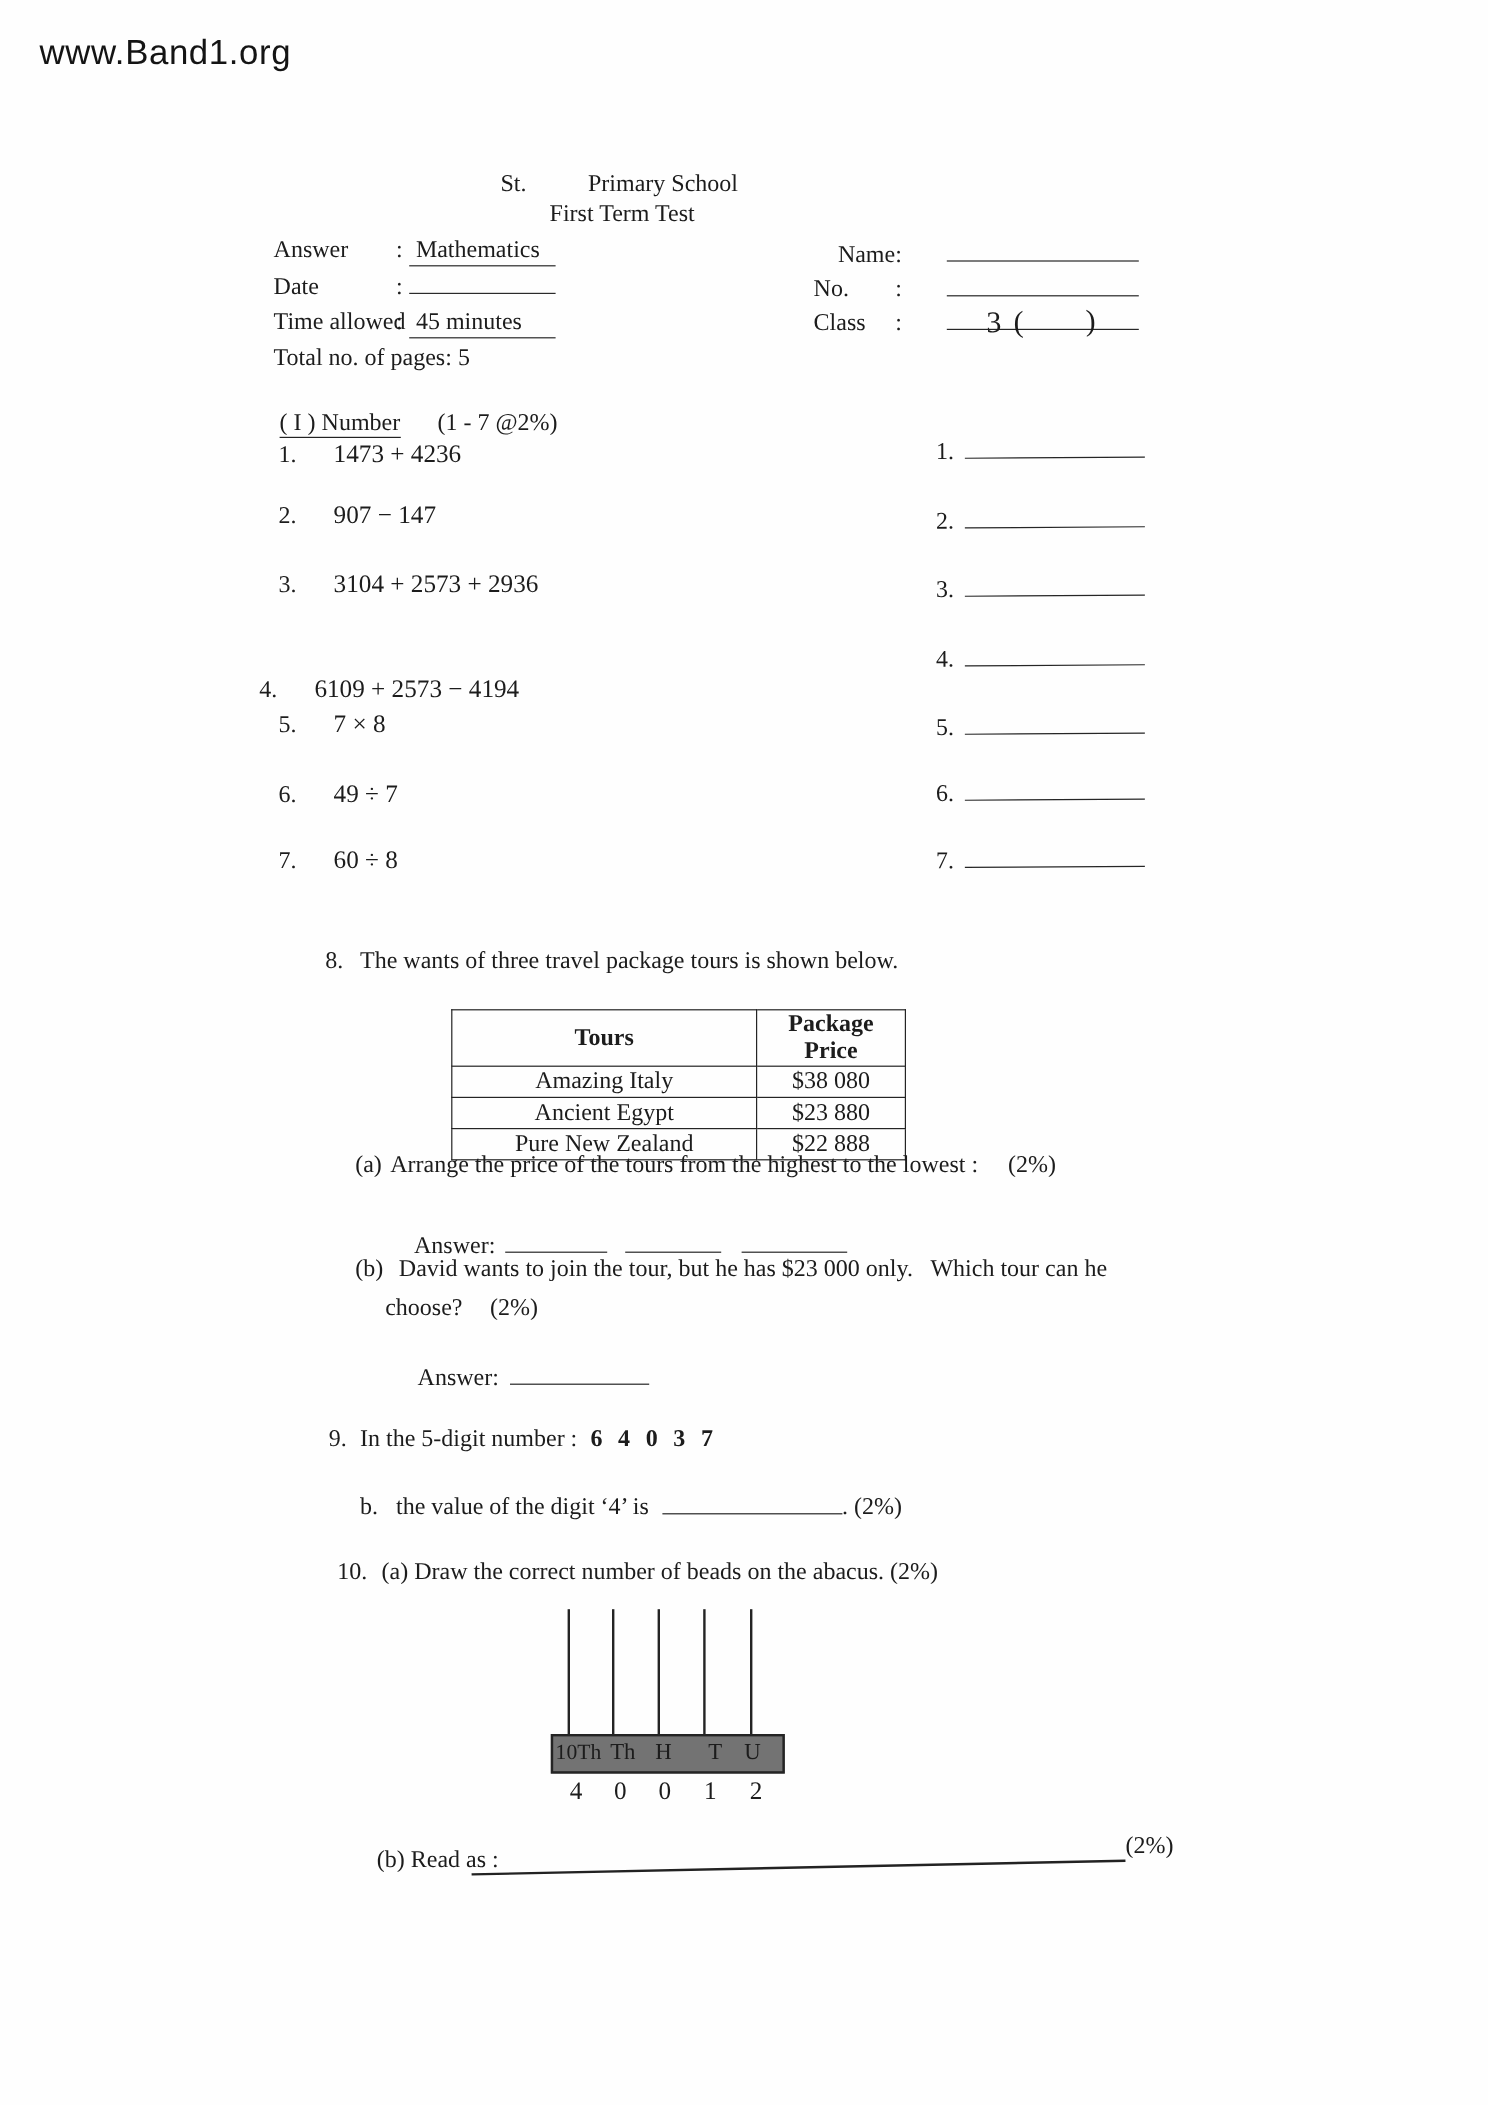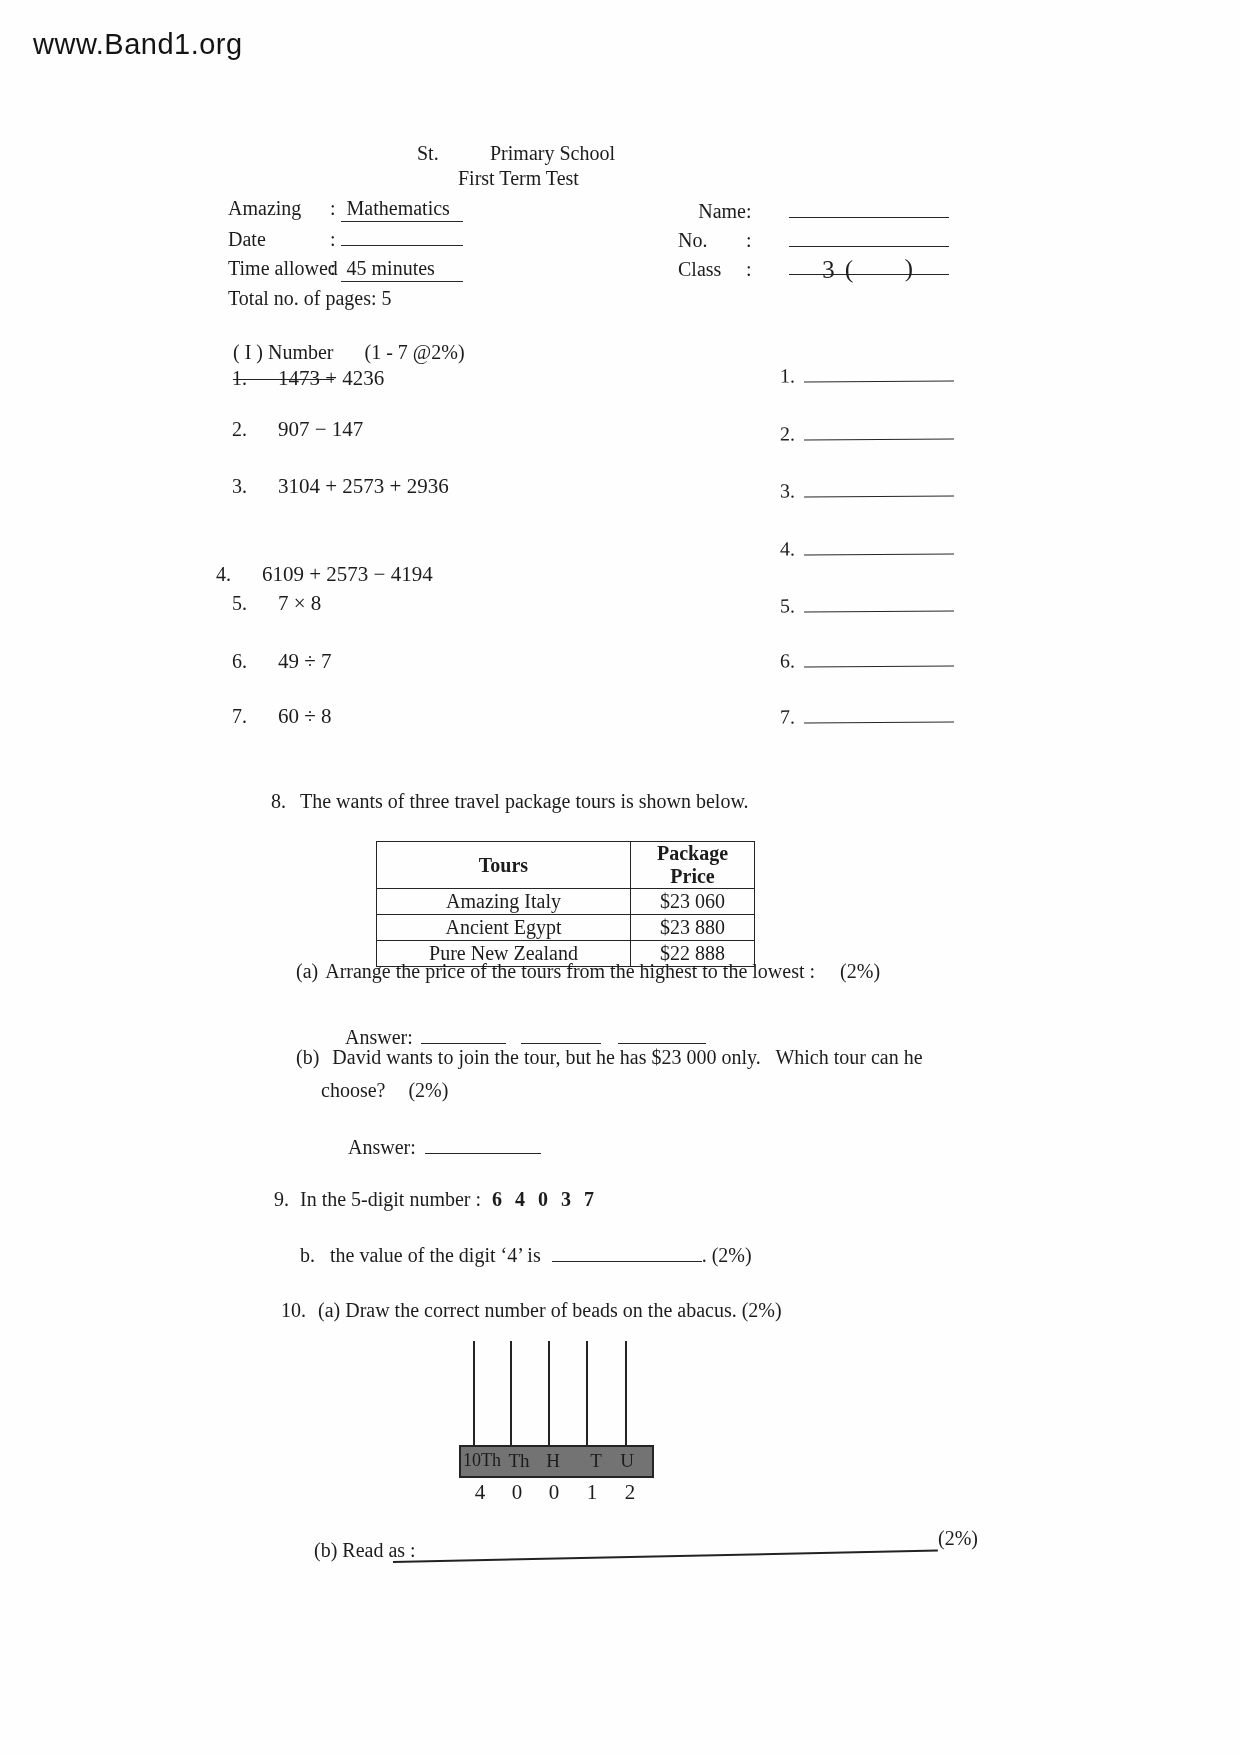--- a/index.html
+++ b/index.html
@@ -22,21 +22,21 @@
   .sep{display:inline-block;}
   
   .fill{
     display:inline-block;min-width:112px;text-align:left;
     border-bottom:1.7px solid #2a2a2a;padding:0 4px 1px 6px;
   }
   .hline{
     display:inline-block;height:1.05em;vertical-align:baseline;
     border-bottom:1.9px solid #262626;
   }
-  .underlined{border-bottom:1.8px solid #222;padding-bottom:16px;text-align:center;}
+  .underlined{border-bottom:1.8px solid #222;padding-bottom:1px;text-align:center;}
   .bold{font-weight:bold;}
   .hand{
     font-size:25px;white-space:pre;letter-spacing:2px;
     display:inline-block;transform:rotate(-1deg) translateY(1px);
   }
   .num{display:inline-block;}
   
   table.price{
     border-collapse:collapse;font-size:20px;
   }
@@ -73,21 +73,21 @@
 
 <div class="page">
 
   <div class="abs watermark" style="left:33px;top:28px;">www.Band1.org</div>
 
   <div class="abs t" style="left:417px;top:141px;">St.</div>
   <div class="abs t" style="left:490px;top:141px;">Primary School</div>
   <div class="abs t" style="left:458px;top:166px;">First Term Test</div>
 
   <div class="abs t" style="left:228px;top:196px;">
-    <span class="lbl" style="width:102px;">Amazing</span><span class="sep">:</span>
+    <span class="lbl" style="width:102px;">Answer</span><span class="sep">:</span>
     <span class="fill">Mathematics</span>
   </div>
   <div class="abs t" style="left:228px;top:227px;">
     <span class="lbl" style="width:102px;">Date</span><span class="sep">:</span>
     <span class="fill"></span>
   </div>
   <div class="abs t" style="left:228px;top:256px;">
     <span class="lbl" style="width:102px;">Time allowed</span><span class="sep">:</span>
     <span class="fill">45 minutes</span>
   </div>
@@ -167,21 +167,21 @@
   </div>
 
   <table class="price abs" style="left:376px;top:841px;">
     <tbody>
         <tr>
       <th class="col-tour">Tours</th>
       <th class="col-price">Package Price</th>
     </tr>
     <tr>
       <td>Amazing Italy</td>
-      <td>$23 060</td>
+      <td>$38 080</td>
     </tr>
     <tr>
       <td>Ancient Egypt</td>
       <td>$23 880</td>
     </tr>
     <tr>
       <td>Pure New Zealand</td>
       <td>$22 888</td>
     </tr>
   </tbody>

